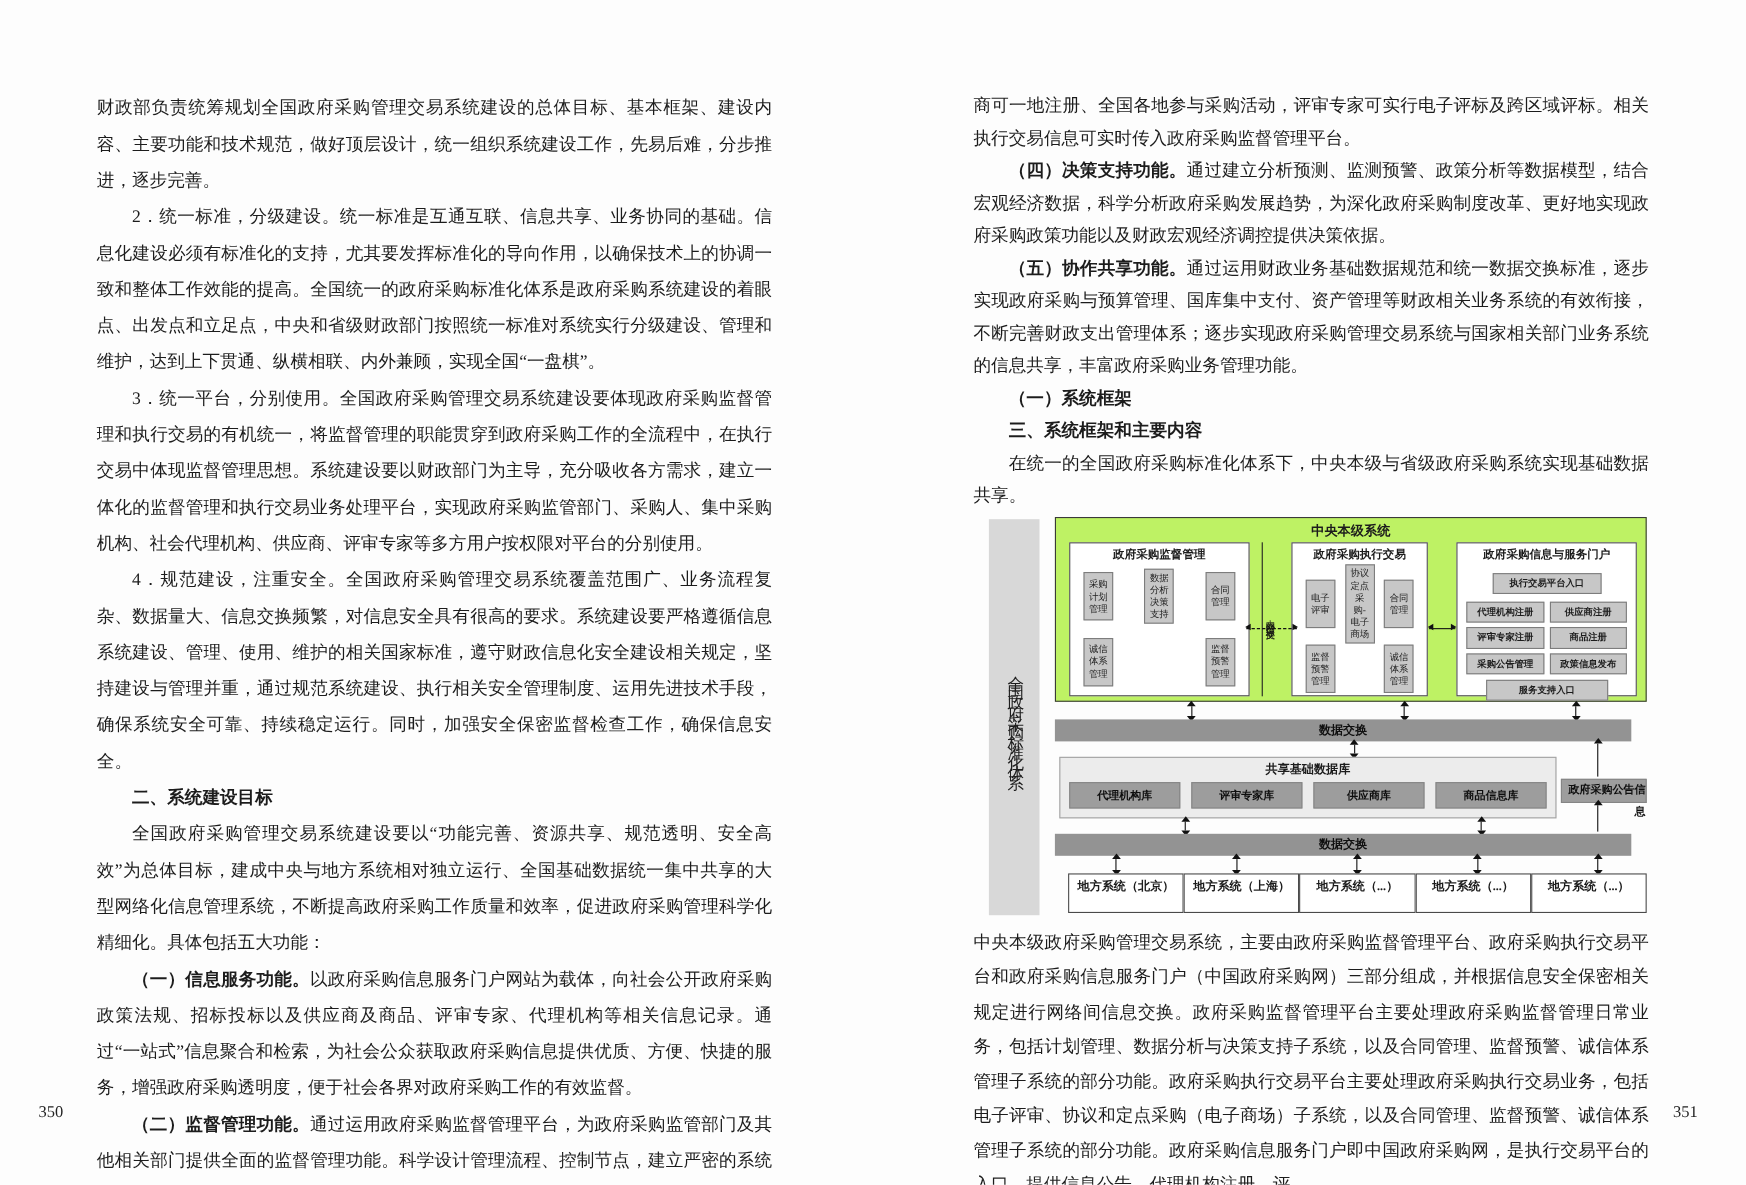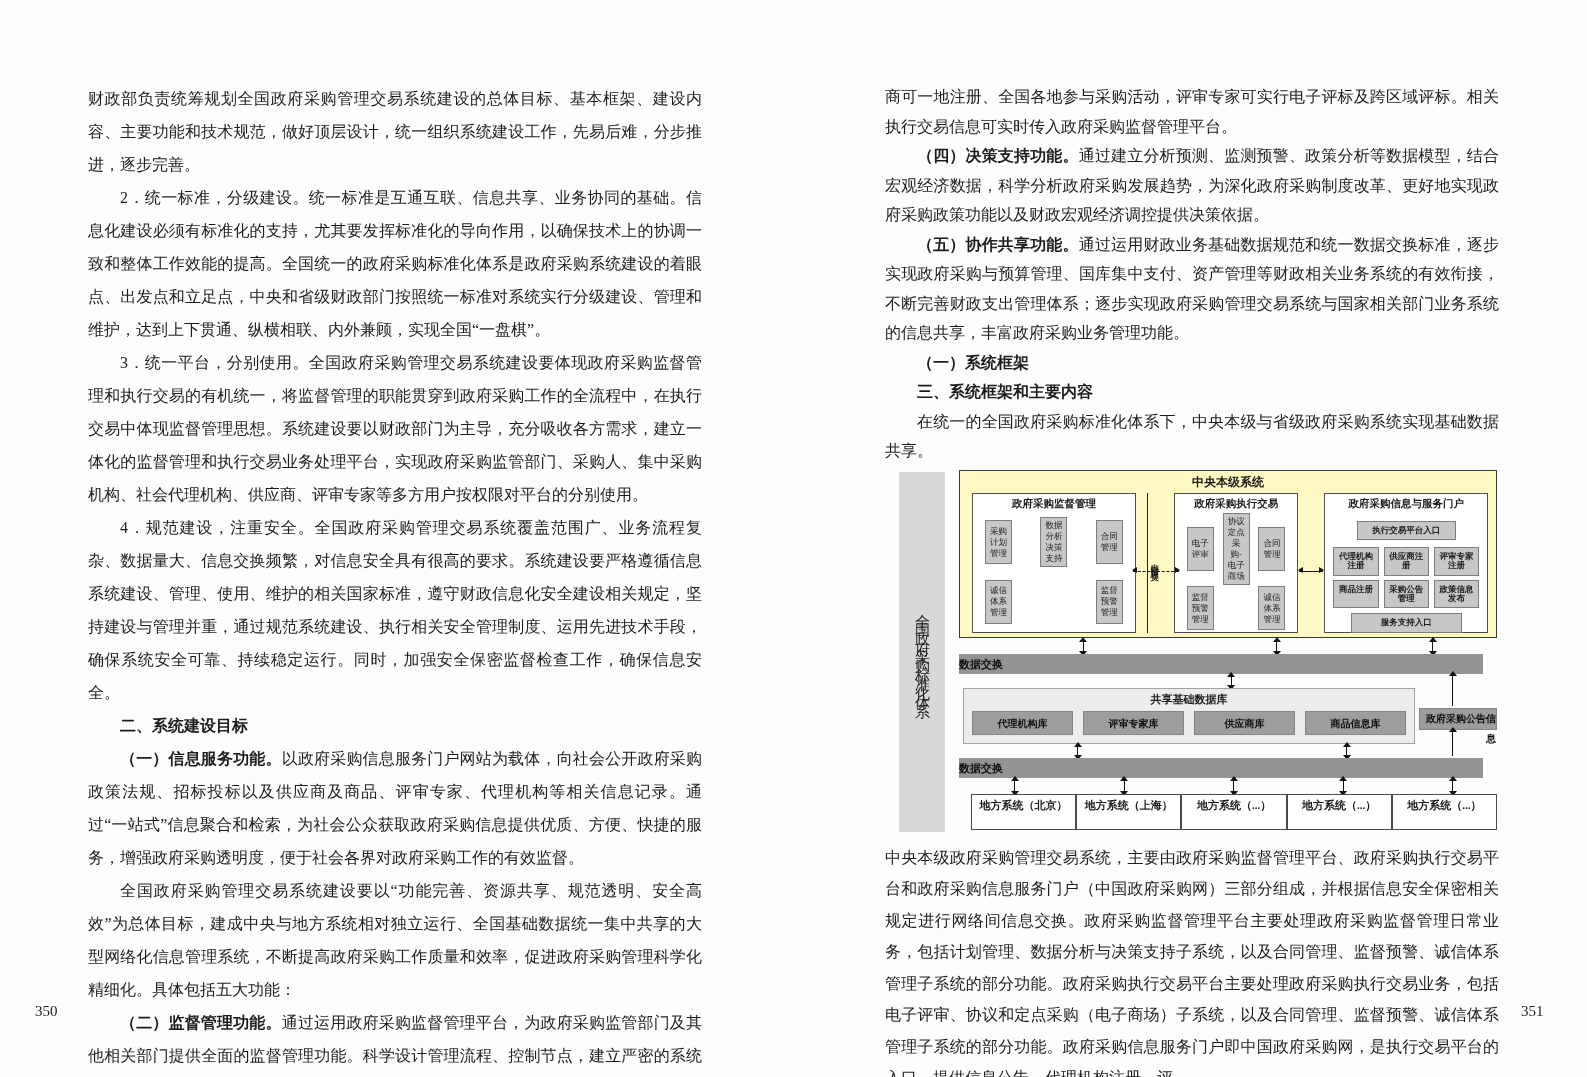--- a/index.html
+++ b/index.html
@@ -39,21 +39,21 @@
   }
   .dg-sidebar span {
     writing-mode:vertical-rl; text-orientation:upright;
     font-size:15px; letter-spacing:9px; color:#1d1d1d;
   }
 
   .dg-main { position:absolute; left:74px; right:2px; top:0; height:100%; }
 
   .dg-central {
     position:absolute; left:0; right:0; top:0; height:168px;
-    border:1px solid #3a3a3a; background:#fef9c3;
+    border:1px solid #3a3a3a; background:#bef264;
   }
   .dg-ctitle {
     font-family:"Liberation Sans","DejaVu Sans",sans-serif;
     font-weight:bold; font-size:12px; text-align:center; padding-top:3px;
   }
   .dg-panels { display:flex; height:140px; margin:2px 8px 0 12px; gap:5px; }
 
   .dg-panel { border:1px solid #4e4e4e; background:#fff; display:flex; flex-direction:column; }
   .dg-panel.p1 { flex:1.32; }
   .dg-panel.p2 { flex:1.0; }
@@ -80,26 +80,26 @@
   .dg-hgap { position:relative; width:16px; }
 
   .dg-gbox {
     background:#c7c7c7; border:1px solid #7d7d7d;
     font-size:8.5px; font-weight:bold; text-align:center;
     padding:4px 1px; line-height:1.1;
     font-family:"Liberation Serif","DejaVu Serif",serif;
   }
   .dg-gbox.entry { width:66%; align-self:center; margin-top:8px; }
   .dg-gbox.entry.bottom { width:74%; margin:5px auto 8px; }
-  .dg-grid { display:grid; grid-template-columns:1fr 1fr 1fr; gap:4px 5px; margin:7px 2px 0; }
+  .dg-grid { display:grid; grid-template-columns:1fr 1fr; gap:4px 5px; margin:7px 2px 0; }
 
   .dg-bar {
     position:absolute; left:0; right:14px; height:20px; background:#939393;
     color:#101010; font-family:"Liberation Sans","DejaVu Sans",sans-serif;
-    font-weight:bold; font-size:11px; text-align:left; line-height:20px;
+    font-weight:bold; font-size:11px; text-align:center; line-height:20px;
   }
   .bar1 { top:184px; }
   .bar2 { top:288px; }
 
   .dg-shared {
     position:absolute; left:4px; width:452px; top:218px; height:56px;
     background:#ececec; border:1px solid #a2a2a2;
   }
   .dg-stitle {
     font-family:"Liberation Sans","DejaVu Sans",sans-serif;
@@ -181,22 +181,22 @@
 
 <div class="canvas">
 
   <div class="page page-left">
     <div id="left-paras" class="text-block left-lh">
         <p class="para noindent"><span>财政部负责统筹规划全国政府采购管理交易系统建设的总体目标、基本框架、建设内容、主要功能和技术规范，做好顶层设计，统一组织系统建设工作，先易后难，分步推进，逐步完善。</span></p>
         <p class="para body"><span>2．统一标准，分级建设。统一标准是互通互联、信息共享、业务协同的基础。信息化建设必须有标准化的支持，尤其要发挥标准化的导向作用，以确保技术上的协调一致和整体工作效能的提高。全国统一的政府采购标准化体系是政府采购系统建设的着眼点、出发点和立足点，中央和省级财政部门按照统一标准对系统实行分级建设、管理和维护，达到上下贯通、纵横相联、内外兼顾，实现全国“一盘棋”。</span></p>
         <p class="para body"><span>3．统一平台，分别使用。全国政府采购管理交易系统建设要体现政府采购监督管理和执行交易的有机统一，将监督管理的职能贯穿到政府采购工作的全流程中，在执行交易中体现监督管理思想。系统建设要以财政部门为主导，充分吸收各方需求，建立一体化的监督管理和执行交易业务处理平台，实现政府采购监管部门、采购人、集中采购机构、社会代理机构、供应商、评审专家等多方用户按权限对平台的分别使用。</span></p>
         <p class="para body"><span>4．规范建设，注重安全。全国政府采购管理交易系统覆盖范围广、业务流程复杂、数据量大、信息交换频繁，对信息安全具有很高的要求。系统建设要严格遵循信息系统建设、管理、使用、维护的相关国家标准，遵守财政信息化安全建设相关规定，坚持建设与管理并重，通过规范系统建设、执行相关安全管理制度、运用先进技术手段，确保系统安全可靠、持续稳定运行。同时，加强安全保密监督检查工作，确保信息安全。</span></p>
         <p class="para heading"><span>二、系统建设目标</span></p>
+        <p class="para body"><span>全国政府采购管理交易系统建设要以“功能完善、资源共享、规范透明、安全高效”为总体目标，建成中央与地方系统相对独立运行、全国基础数据统一集中共享的大型网络化信息管理系统，不断提高政府采购工作质量和效率，促进政府采购管理科学化精细化。具体包括五大功能：</span></p>
         <p class="para body"><span class="lead">（一）信息服务功能。</span><span>以政府采购信息服务门户网站为载体，向社会公开政府采购政策法规、招标投标以及供应商及商品、评审专家、代理机构等相关信息记录。通过“一站式”信息聚合和检索，为社会公众获取政府采购信息提供优质、方便、快捷的服务，增强政府采购透明度，便于社会各界对政府采购工作的有效监督。</span></p>
-        <p class="para body"><span>全国政府采购管理交易系统建设要以“功能完善、资源共享、规范透明、安全高效”为总体目标，建成中央与地方系统相对独立运行、全国基础数据统一集中共享的大型网络化信息管理系统，不断提高政府采购工作质量和效率，促进政府采购管理科学化精细化。具体包括五大功能：</span></p>
         <p class="para body"><span class="lead">（二）监督管理功能。</span><span>通过运用政府采购监督管理平台，为政府采购监管部门及其他相关部门提供全面的监督管理功能。科学设计管理流程、控制节点，建立严密的系统内控机制以及与执行交易平台的协调互动，实现政府采购业务从预算管理到采购计划、采购实施、方式变更、合同管理、统计分析、诚信体系等全流程电子化管理，实现对监督管理、执行交易重点环节和关键业务的实时监控和自动预警。</span></p>
       </div>
   </div>
 
   <div class="page page-right">
     <div id="right-top" class="text-block right-lh">
         <p class="para noindent"><span>商可一地注册、全国各地参与采购活动，评审专家可实行电子评标及跨区域评标。相关执行交易信息可实时传入政府采购监督管理平台。</span></p>
         <p class="para body"><span class="lead">（四）决策支持功能。</span><span>通过建立分析预测、监测预警、政策分析等数据模型，结合宏观经济数据，科学分析政府采购发展趋势，为深化政府采购制度改革、更好地实现政府采购政策功能以及财政宏观经济调控提供决策依据。</span></p>
         <p class="para body"><span class="lead">（五）协作共享功能。</span><span>通过运用财政业务基础数据规范和统一数据交换标准，逐步实现政府采购与预算管理、国库集中支付、资产管理等财政相关业务系统的有效衔接，不断完善财政支出管理体系；逐步实现政府采购管理交易系统与国家相关部门业务系统的信息共享，丰富政府采购业务管理功能。</span></p>
         <p class="para sub"><span>（一）系统框架</span></p>

